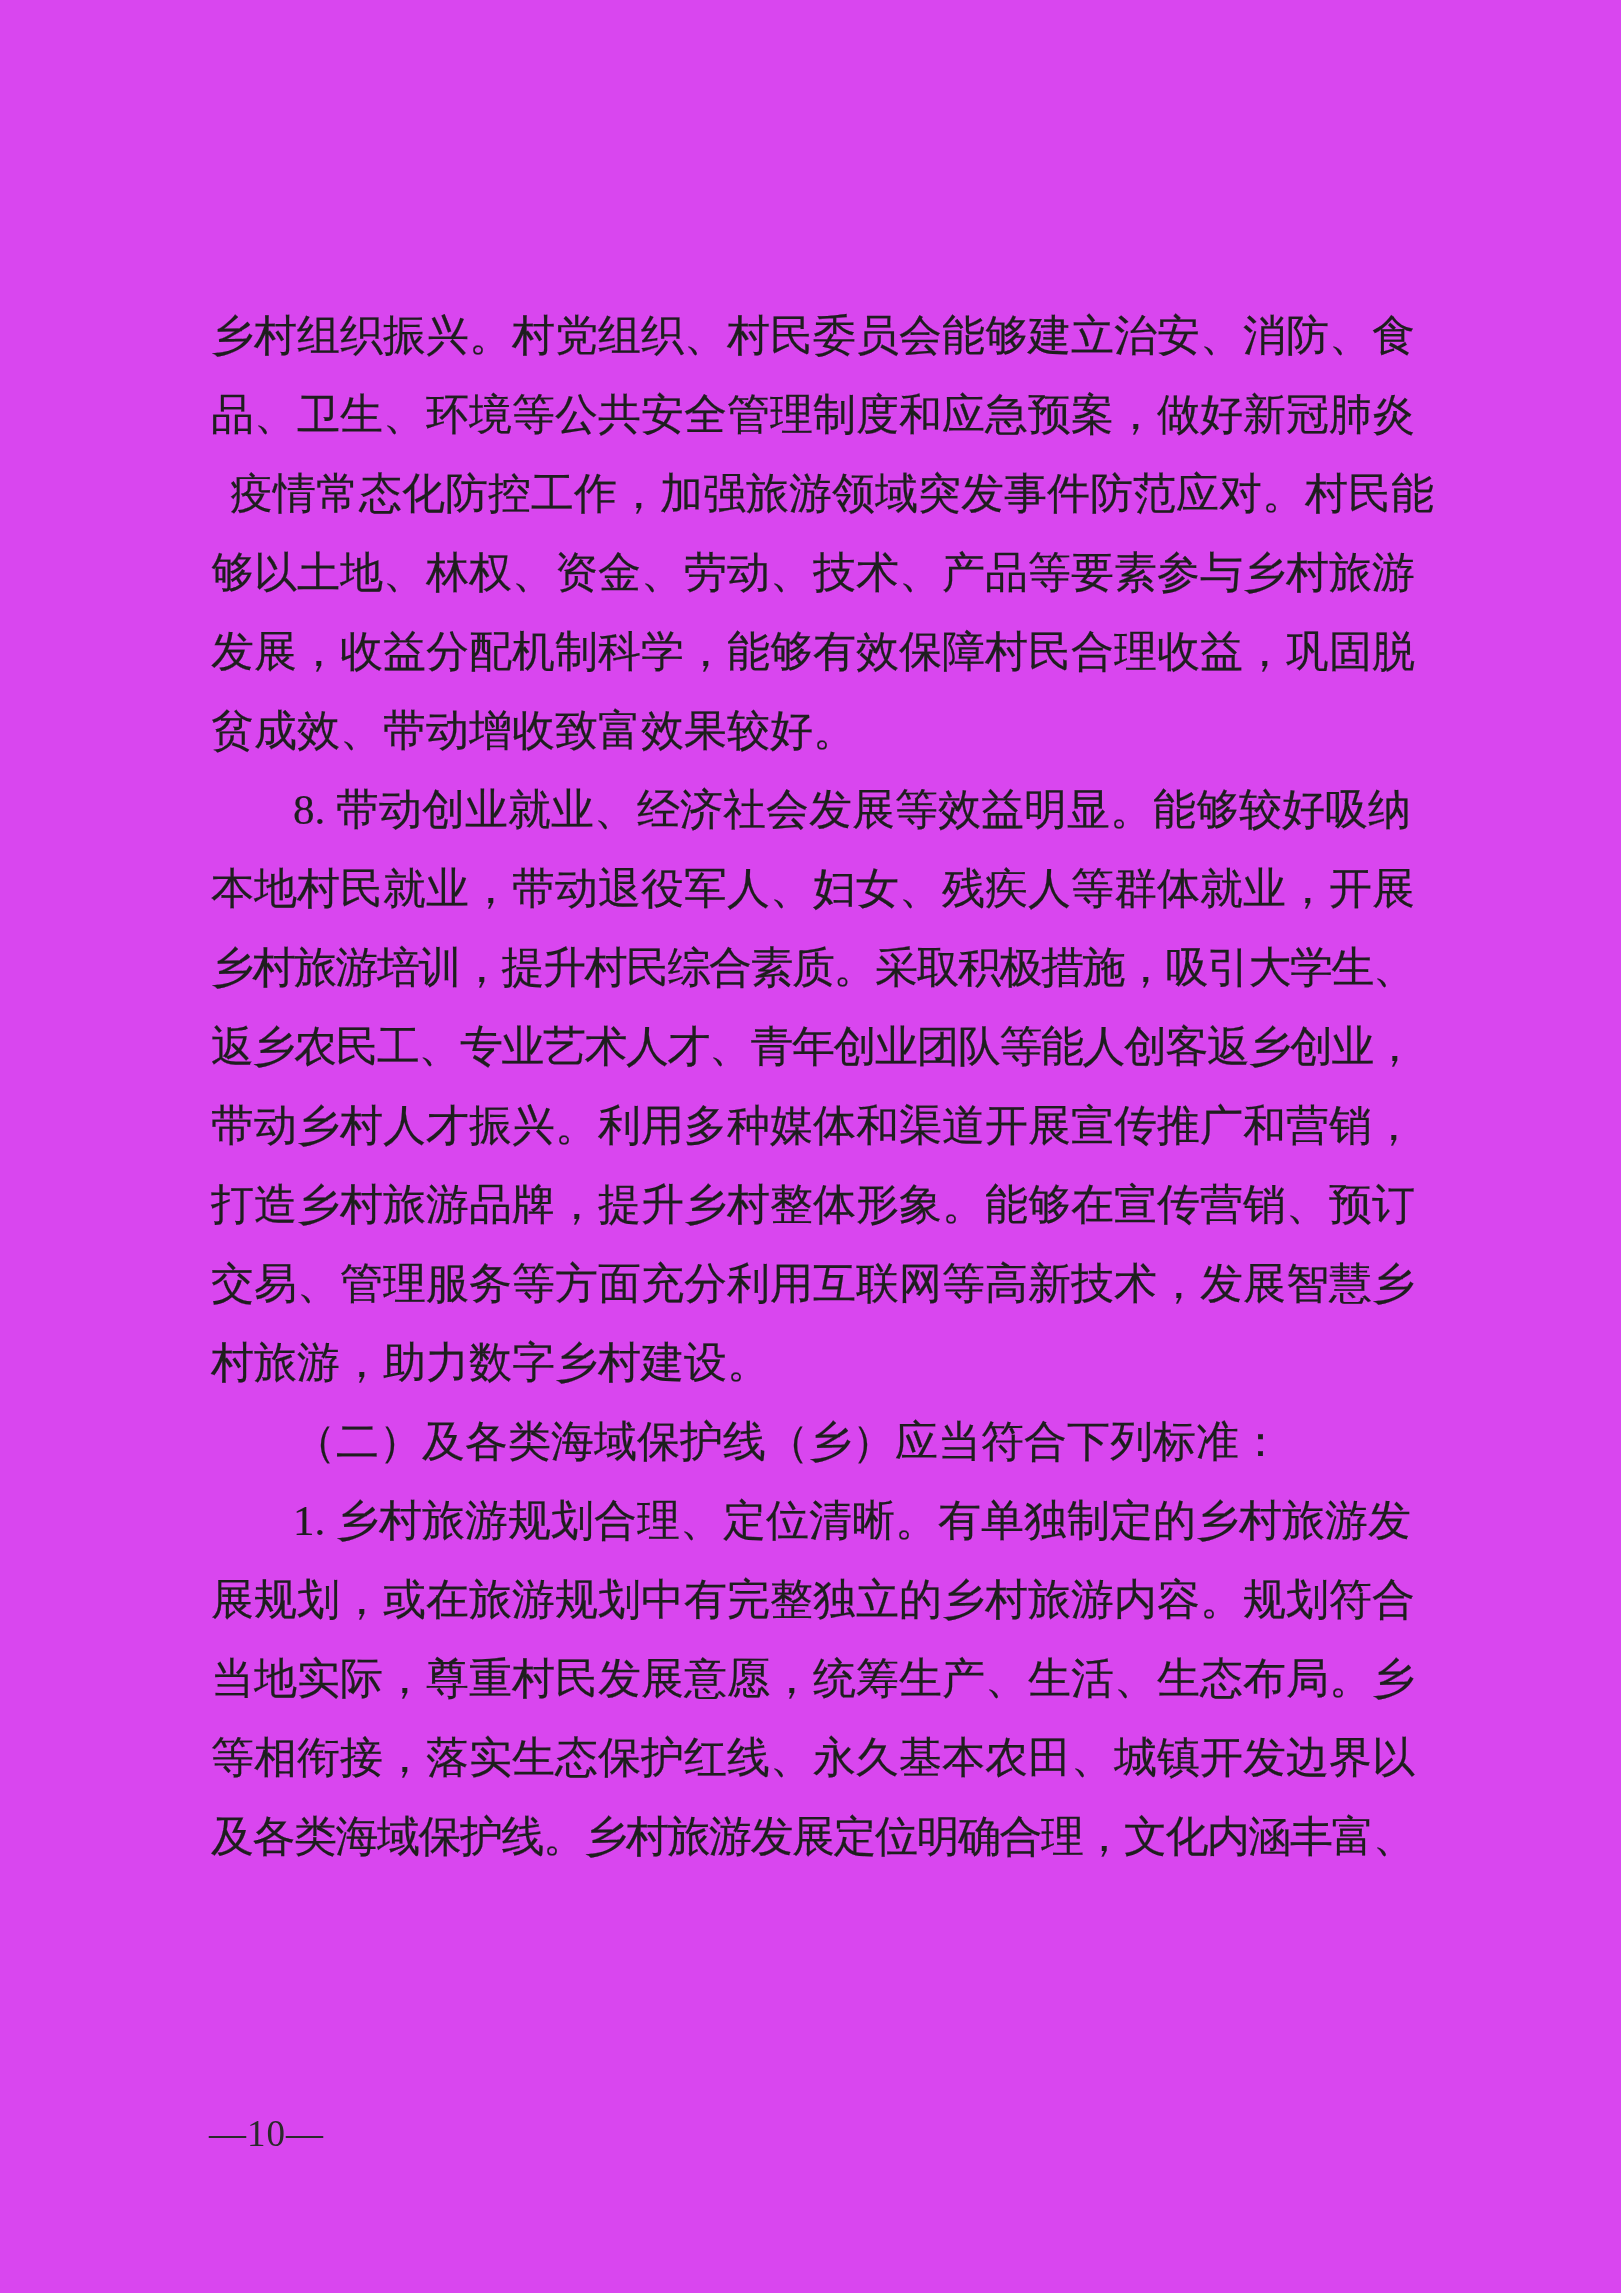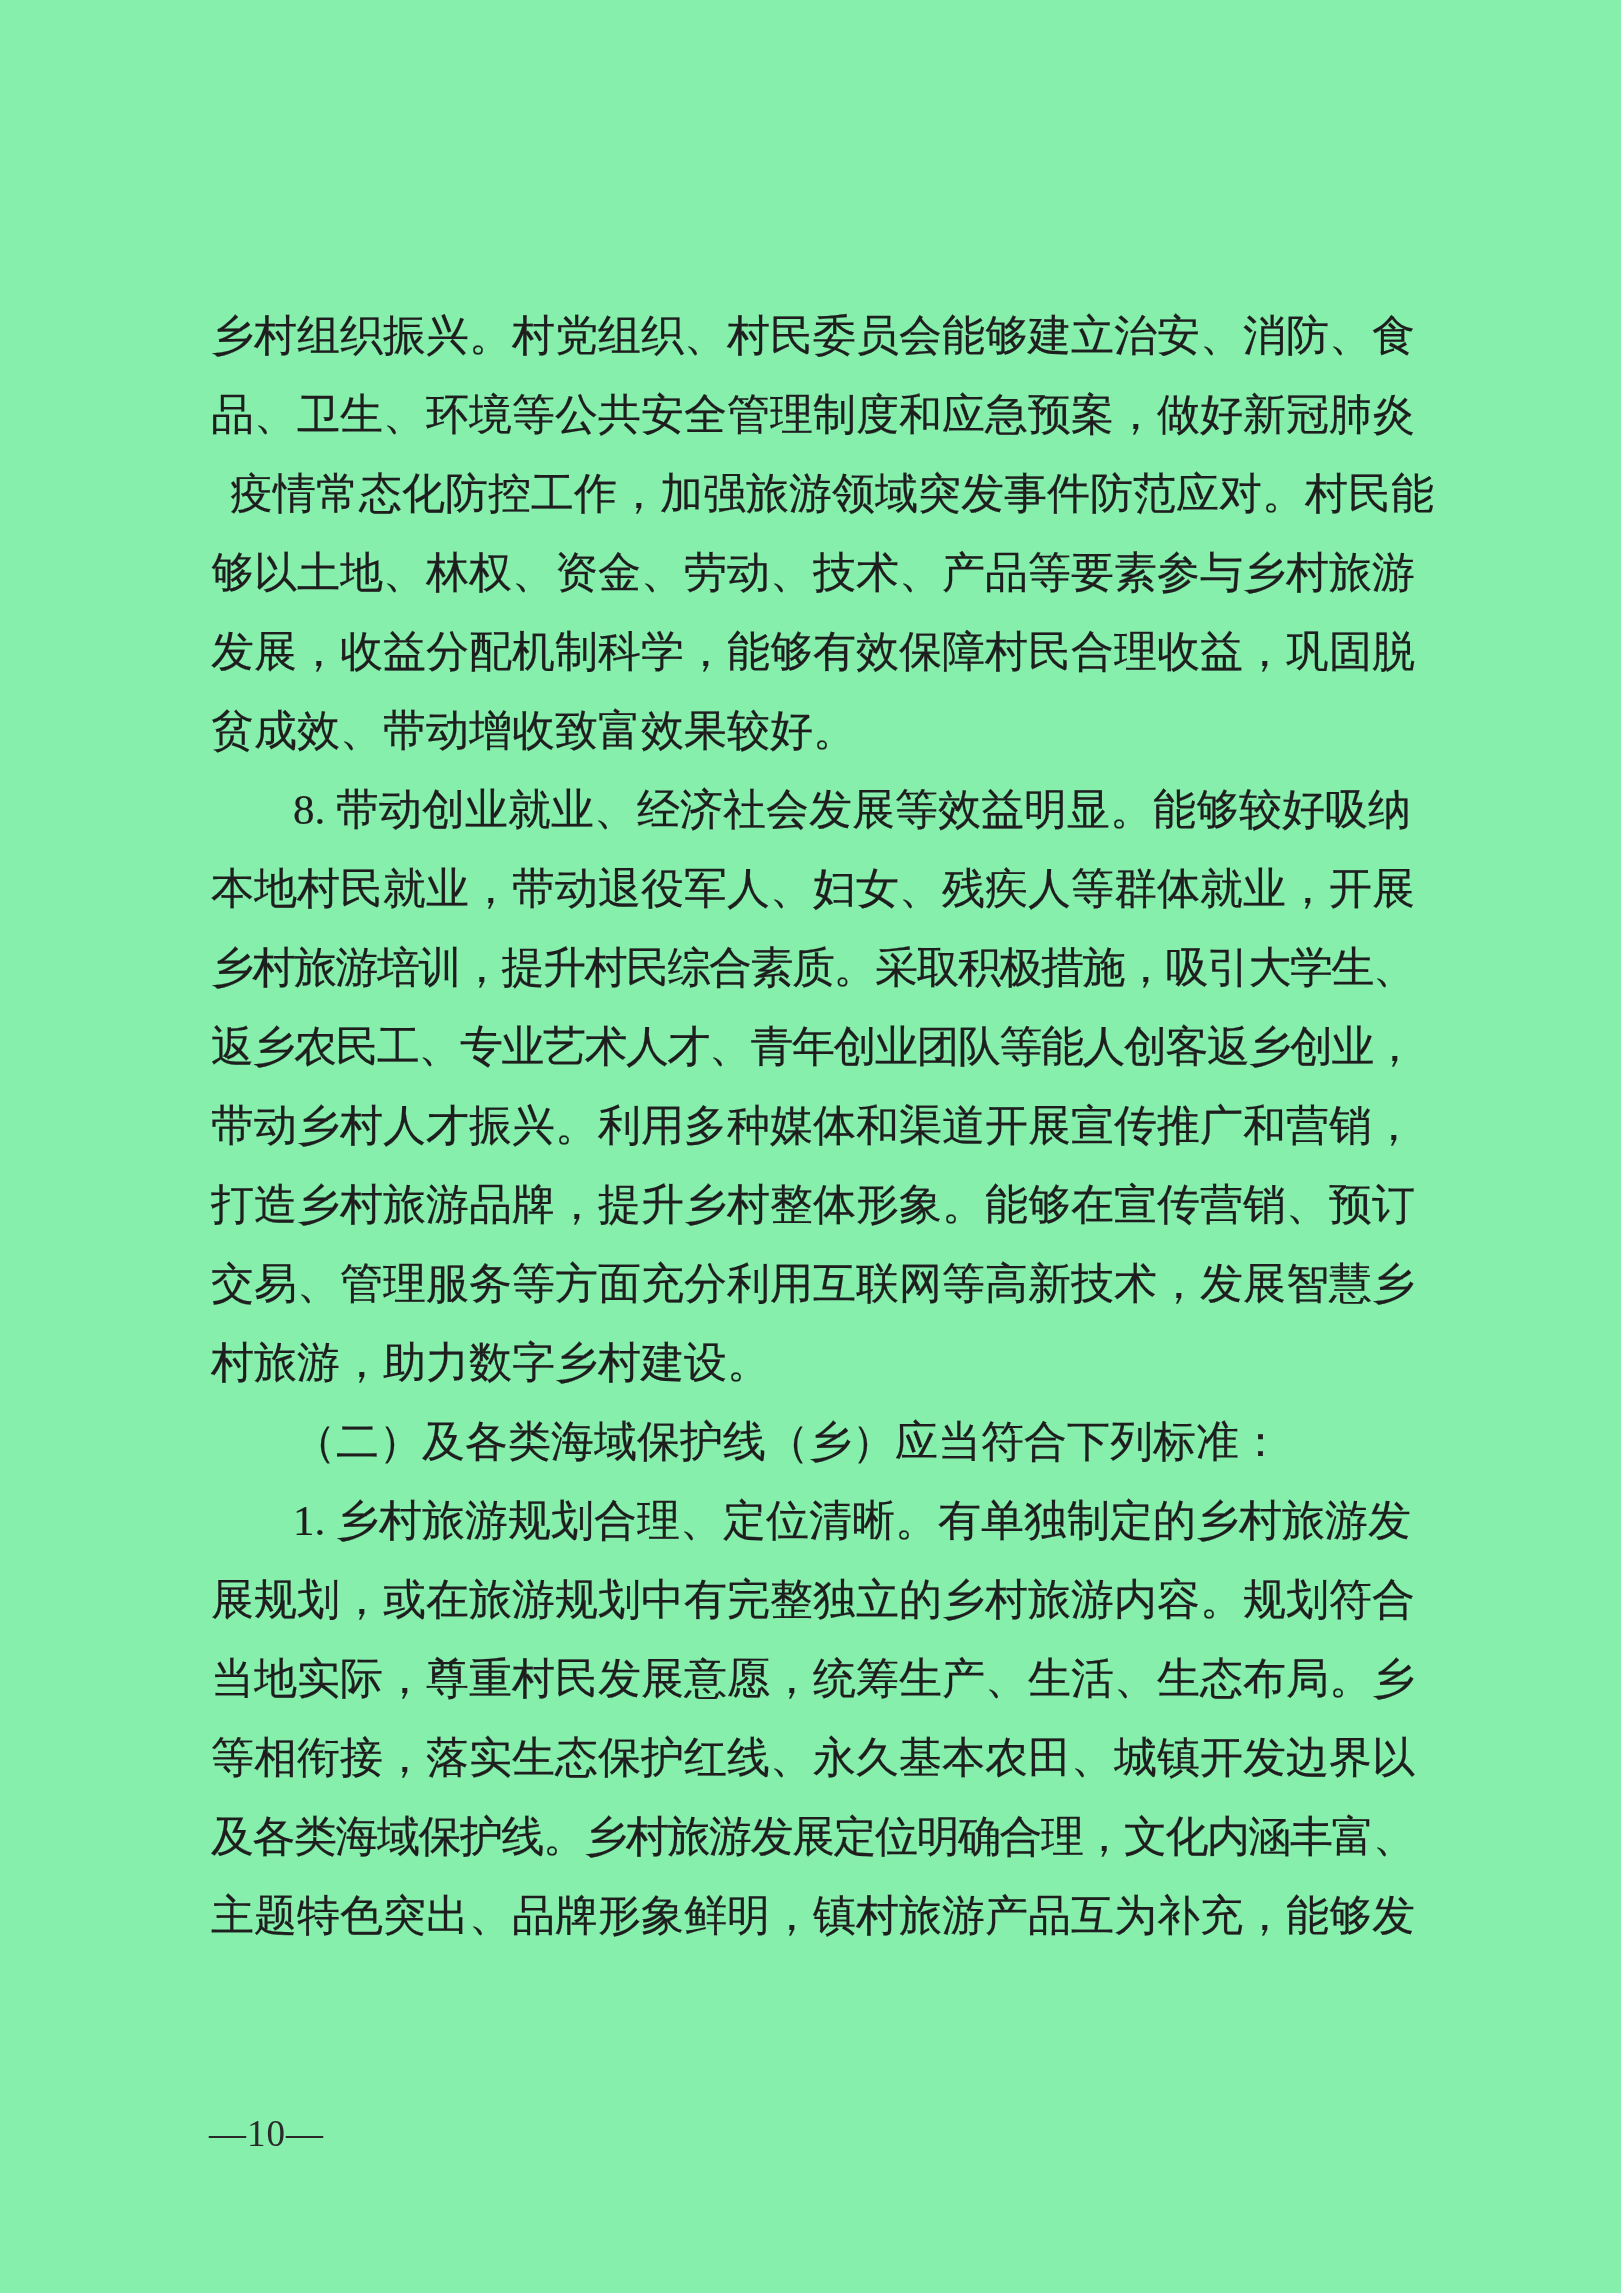--- a/index.html
+++ b/index.html
@@ -4,21 +4,21 @@
 <style>
   html, body {
     margin: 0;
     padding: 0;
     background: #ffffff;
   }
   .page {
     position: relative;
     width: 1621px;
     height: 2294px;
-    background: #86efac;
+    background: #d946ef;
     overflow: hidden;
     font-family: "Liberation Serif", "DejaVu Serif", serif;
     color: #1e1e1e;
   }
   .text-block {
     position: absolute;
     left: 211px;
     top: 296px;
     width: 1208px;
   }
@@ -62,17 +62,16 @@
       <div class="line" style="letter-spacing: 0px;">带动乡村人才振兴。利用多种媒体和渠道开展宣传推广和营销，</div>
       <div class="line" style="letter-spacing: 0px;">打造乡村旅游品牌，提升乡村整体形象。能够在宣传营销、预订</div>
       <div class="line" style="letter-spacing: 0px;">交易、管理服务等方面充分利用互联网等高新技术，发展智慧乡</div>
       <div class="line">村旅游，助力数字乡村建设。</div>
       <div class="line indent">（二）及各类海域保护线（乡）应当符合下列标准：</div>
       <div class="line indent" style="letter-spacing: 0px;">1. 乡村旅游规划合理、定位清晰。有单独制定的乡村旅游发</div>
       <div class="line" style="letter-spacing: 0px;">展规划，或在旅游规划中有完整独立的乡村旅游内容。规划符合</div>
       <div class="line" style="letter-spacing: 0px;">当地实际，尊重村民发展意愿，统筹生产、生活、生态布局。乡</div>
       <div class="line" style="letter-spacing: 0px;">等相衔接，落实生态保护红线、永久基本农田、城镇开发边界以</div>
       <div class="line" style="letter-spacing: -1.5px; font-family: Liberation Serif, serif;">及各类海域保护线。乡村旅游发展定位明确合理，文化内涵丰富、</div>
-      <div class="line" style="letter-spacing: 0px;">主题特色突出、品牌形象鲜明，镇村旅游产品互为补充，能够发</div>
     </div>
   <div class="footer">—10—</div>
 </div>
 
 
 </body></html>

